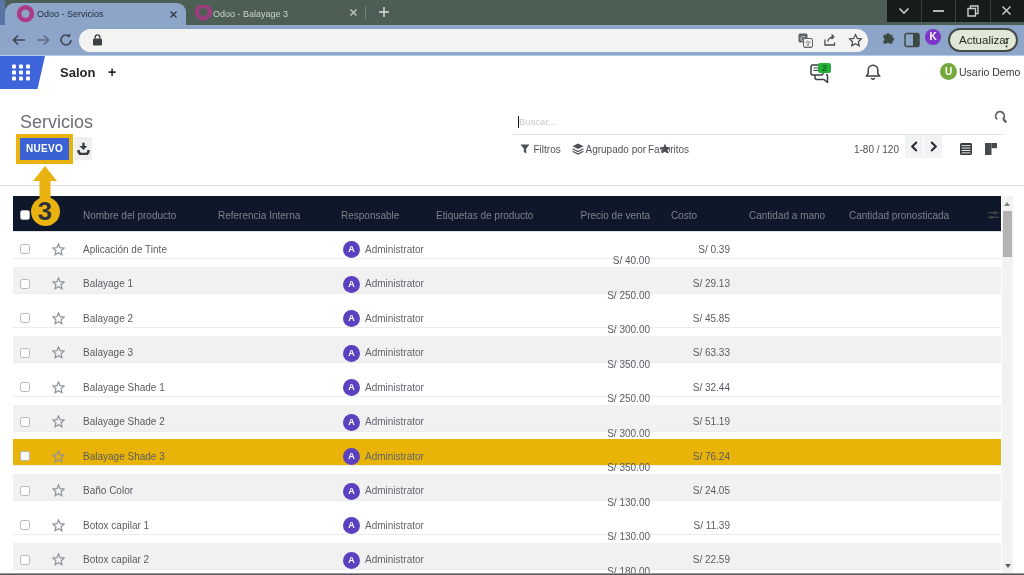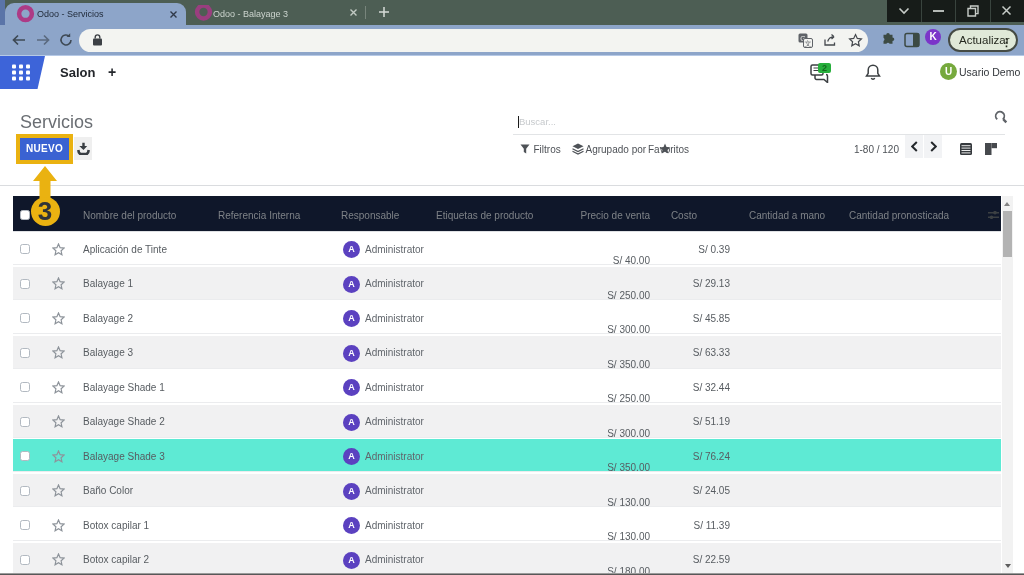--- a/index.html
+++ b/index.html
@@ -51,21 +51,21 @@
 .fitem { position:absolute; top:143.5px; font-size:10px; color:#4e5257; }
 #pagetxt { position:absolute; left:846px; top:143.5px; width:53px; text-align:right; font-size:10px; color:#4e5257; }
 .pgbtn { position:absolute; top:135px; width:18px; height:23px; background:#f2f3f5;
   display:flex; align-items:center; justify-content:center; }
 #divider { position:absolute; left:0; top:185px; width:1024px; height:1px; background:#dadcdf; }
 
 
 #thead { position:absolute; left:13px; top:196px; width:988px; height:35.5px; background:#0f172a;
   border-bottom:1px solid #dfe1e4; }
 .hcell { position:absolute; top:13.5px; font-size:10px; color:#7e8287; white-space:nowrap; }
-.row { position:absolute; left:13px; width:988px; height:33px; border-bottom:1px solid #ebecee; }
+.row { position:absolute; left:13px; width:988px; height:27px; border-bottom:1px solid #ebecee; }
 .row .name { position:absolute; left:70px; top:11.5px; font-size:10px; color:#575c61; }
 .row .resp { position:absolute; left:352px; top:11.5px; font-size:10px; color:#61666c; }
 .row .pv { position:absolute; left:537px; top:23px; width:100px; text-align:right; font-size:10px; color:#575c61; }
 .row .co { position:absolute; left:645px; top:11.5px; width:72px; text-align:right; font-size:10px; color:#575c61; }
 .row .av { position:absolute; left:330px; top:9px; width:17px; height:17px; border-radius:50%;
   background:#5b41c0; color:#fff; font-size:9px; font-weight:bold; text-align:center; line-height:17px; }
 .cb { position:absolute; left:7px; top:12px; width:10px; height:10px; background:#fff;
   border:1px solid #b2b9c1; border-radius:2.5px; }
 .strow { position:absolute; left:39px; top:10.5px; }
 
@@ -334,21 +334,21 @@
     <div class="cb"></div>
         <svg class="strow" width="13" height="13" viewBox="0 0 13 13">
           <path d="M6.5 1 L8.1 4.7 12 5.1 9.1 7.8 9.9 11.7 6.5 9.7 3.1 11.7 3.9 7.8 1 5.1 4.9 4.7 Z" fill="none" stroke="#8d939a" stroke-width="1.2"></path>
         </svg>
     <div class="name">Balayage Shade 2</div>
     <div class="av">A</div>
         <div class="resp">Administrator</div>
     <div class="pv">S/ 300.00</div>
         <div class="co">S/ 51.19</div>
   </div>
-  <div class="row" style="top:439px;background:#5eead4">
+  <div class="row" style="top:439px;background:#eab308">
     <div class="cb"></div>
         <svg class="strow" width="13" height="13" viewBox="0 0 13 13">
           <path d="M6.5 1 L8.1 4.7 12 5.1 9.1 7.8 9.9 11.7 6.5 9.7 3.1 11.7 3.9 7.8 1 5.1 4.9 4.7 Z" fill="none" stroke="#8d939a" stroke-width="1.2"></path>
         </svg>
     <div class="name">Balayage Shade 3</div>
     <div class="av">A</div>
         <div class="resp">Administrator</div>
     <div class="pv">S/ 350.00</div>
         <div class="co">S/ 76.24</div>
   </div>

